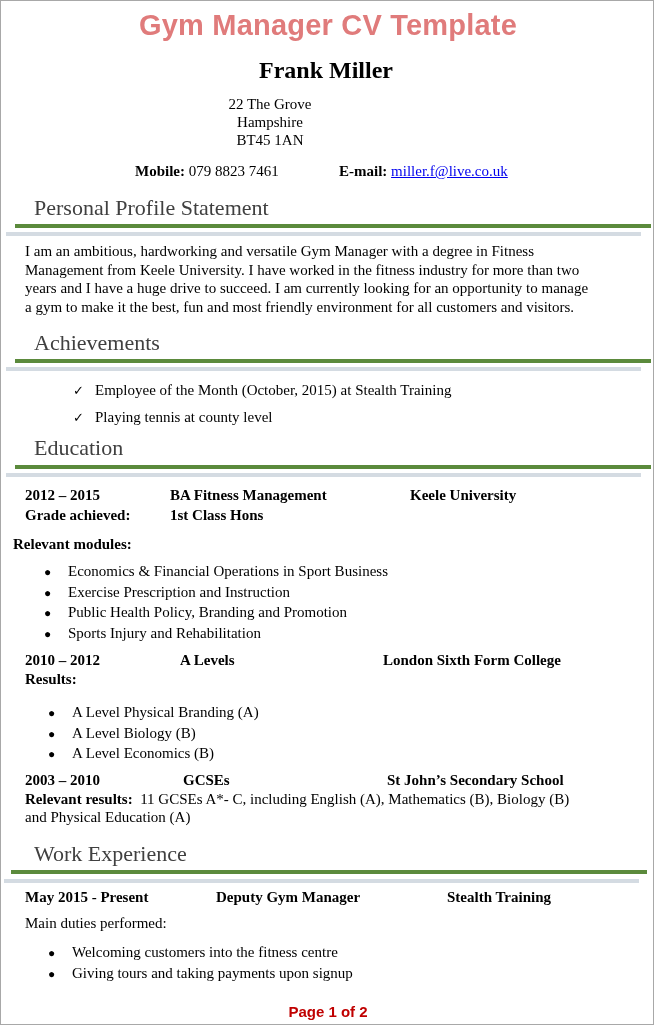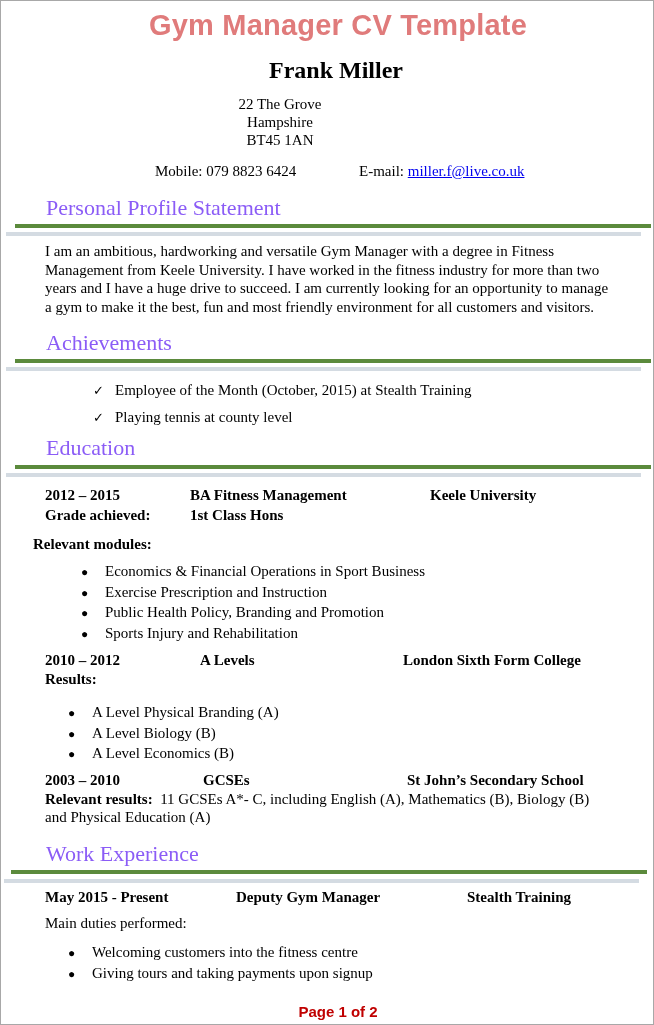--- a/index.html
+++ b/index.html
@@ -1,26 +1,26 @@
 <!DOCTYPE html>
 <html><head>
   <meta charset="utf-8">
   <style>
     * { box-sizing: border-box; margin: 0; padding: 0; }
     html, body { width: 654px; height: 1025px; background: #fff; overflow: hidden; }
     body { font-family: "Liberation Serif", serif; color: #000; position: relative; }
     .page { position: absolute; left: 0; top: 0; width: 654px; height: 1025px; border: 1px solid #a8a8a8; background: #fff; }
-    .abs { position: absolute; padding-left: 20px; }
+    .abs { position: absolute; }
     .title { left: 0; width: 654px; top: 8px; text-align: center; font-family: "Liberation Sans", sans-serif; font-weight: bold; font-size: 29px; color: #e07b7b; letter-spacing: 0.2px; }
     .name { left: 0; width: 650px; top: 56px; text-align: center; font-weight: bold; font-size: 24px; font-family: Liberation Serif, serif; }
     .addr { left: 0; width: 538px; text-align: center; font-size: 15px; line-height: 18px; }
     .contact { top: 162px; font-size: 15px; }
-    .contact b { font-weight: normal; }
+    .contact b { font-weight: bold; }
     .link { color: #0000ee; text-decoration: underline; margin-top: 32px; }
-    .sec-h { left: 25px; font-size: 22px; color: #8b5cf6; font-weight: normal; }
+    .sec-h { left: 33px; font-size: 22px; color: #404040; font-weight: normal; }
     .rule-green { left: 14px; width: 636px; height: 4px; background: #5b8a3c; }
     .rule-grey { left: 5px; width: 635px; height: 4px; background: #d4dbe2; }
     .para { left: 24px; width: 610px; font-size: 15px; line-height: 18.5px; }
     .check-item { left: 24px; font-size: 15px; margin-left: 48px; }
     .check-item .ck { display: inline-block; width: 22px; font-size: 13px; }
     .row { font-size: 15px; font-weight: bold; }
     .txt { font-size: 15px; }
     .bullet { font-size: 15px; line-height: 19.5px; }
     .bullet .dot { display: inline-block; width: 24px; font-size: 12px; }
     .footer { left: 0; width: 654px; top: 1002px; text-align: center; font-family: "Liberation Sans", sans-serif; font-weight: bold; font-size: 15px; color: #c00000; }
@@ -31,21 +31,21 @@
 <div class="page">
 
   <div class="abs title">Gym Manager CV Template</div>
   <div class="abs name">Frank Miller</div>
   <div class="abs addr" style="top:94px">22 The Grove</div>
   <div class="abs addr" style="top:112px">Hampshire</div>
   <div class="abs addr" style="top:130px">BT45 1AN</div>
 
   <div class="abs contact" style="left:134px">
     <b>Mobile:</b>
-    <span>079 8823 6424</span>
+    <span>079 8823 7461</span>
   </div>
   <div class="abs contact" style="left:338px">
     <b>E-mail:</b>
     <span class="link">miller.f@live.co.uk</span>
   </div>
 
   <div class="abs sec-h" style="top:194px">Personal Profile Statement</div>
   <div class="abs rule-green" style="top:223px"></div>
   <div class="abs rule-grey" style="top:231px"></div>
   <div class="abs para" style="top:241px">
@@ -69,21 +69,21 @@
   <div class="abs rule-green" style="top:464px"></div>
   <div class="abs rule-grey" style="top:472px"></div>
 
   <div class="abs row" style="top:486px;left:24px">2012 – 2015</div>
   <div class="abs row" style="top:486px;left:169px">BA Fitness Management</div>
   <div class="abs row" style="top:486px;left:409px">Keele University</div>
   <div class="abs row" style="top:506px;left:24px">Grade achieved:</div>
   <div class="abs row" style="top:506px;left:169px">1st Class Hons</div>
   <div class="abs row" style="top:535px;left:12px">Relevant modules:</div>
 
-  <div class="abs" style="top:561px;left:60px">
+  <div class="abs" style="top:561px;left:43px">
     <div class="bullet"><span class="dot">●</span><span>Economics &amp; Financial Operations in Sport Business</span></div>
     <div class="bullet"><span class="dot">●</span><span>Exercise Prescription and Instruction</span></div>
     <div class="bullet"><span class="dot">●</span><span>Public Health Policy, Branding and Promotion</span></div>
     <div class="bullet"><span class="dot">●</span><span>Sports Injury and Rehabilitation</span></div>
   </div>
 
   <div class="abs row" style="top:651px;left:24px">2010 – 2012</div>
   <div class="abs row" style="top:651px;left:179px">A Levels</div>
   <div class="abs row" style="top:651px;left:382px">London Sixth Form College</div>
   <div class="abs row" style="top:670px;left:24px">Results:</div>

